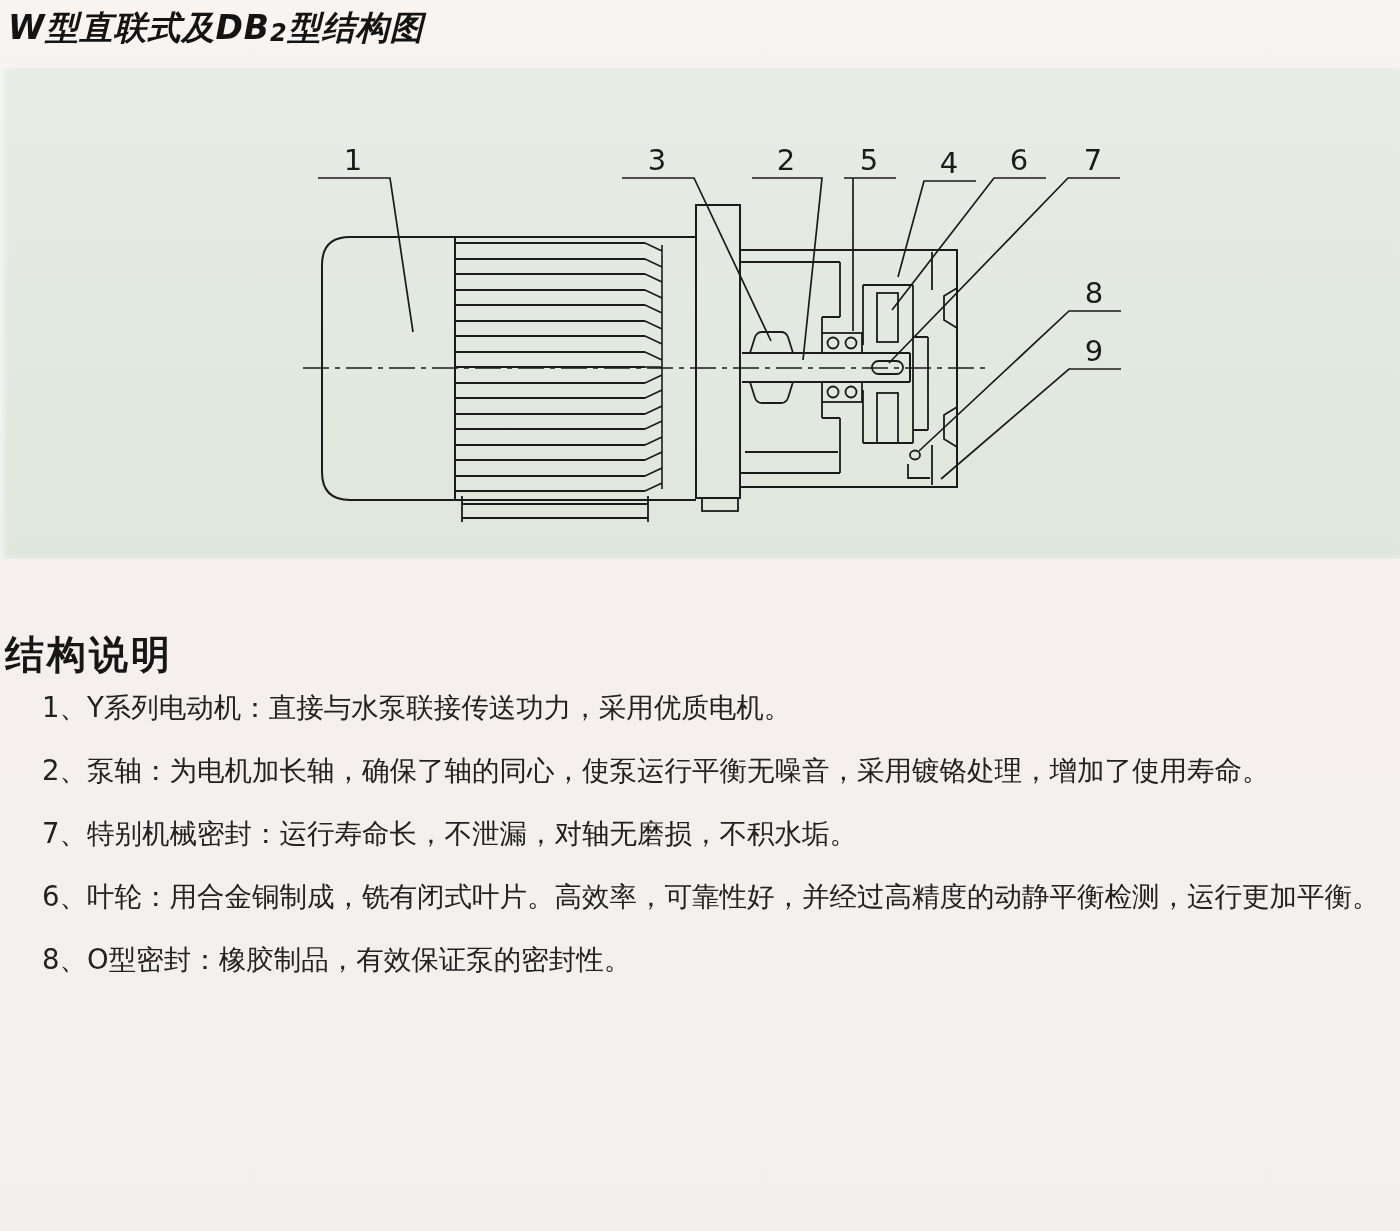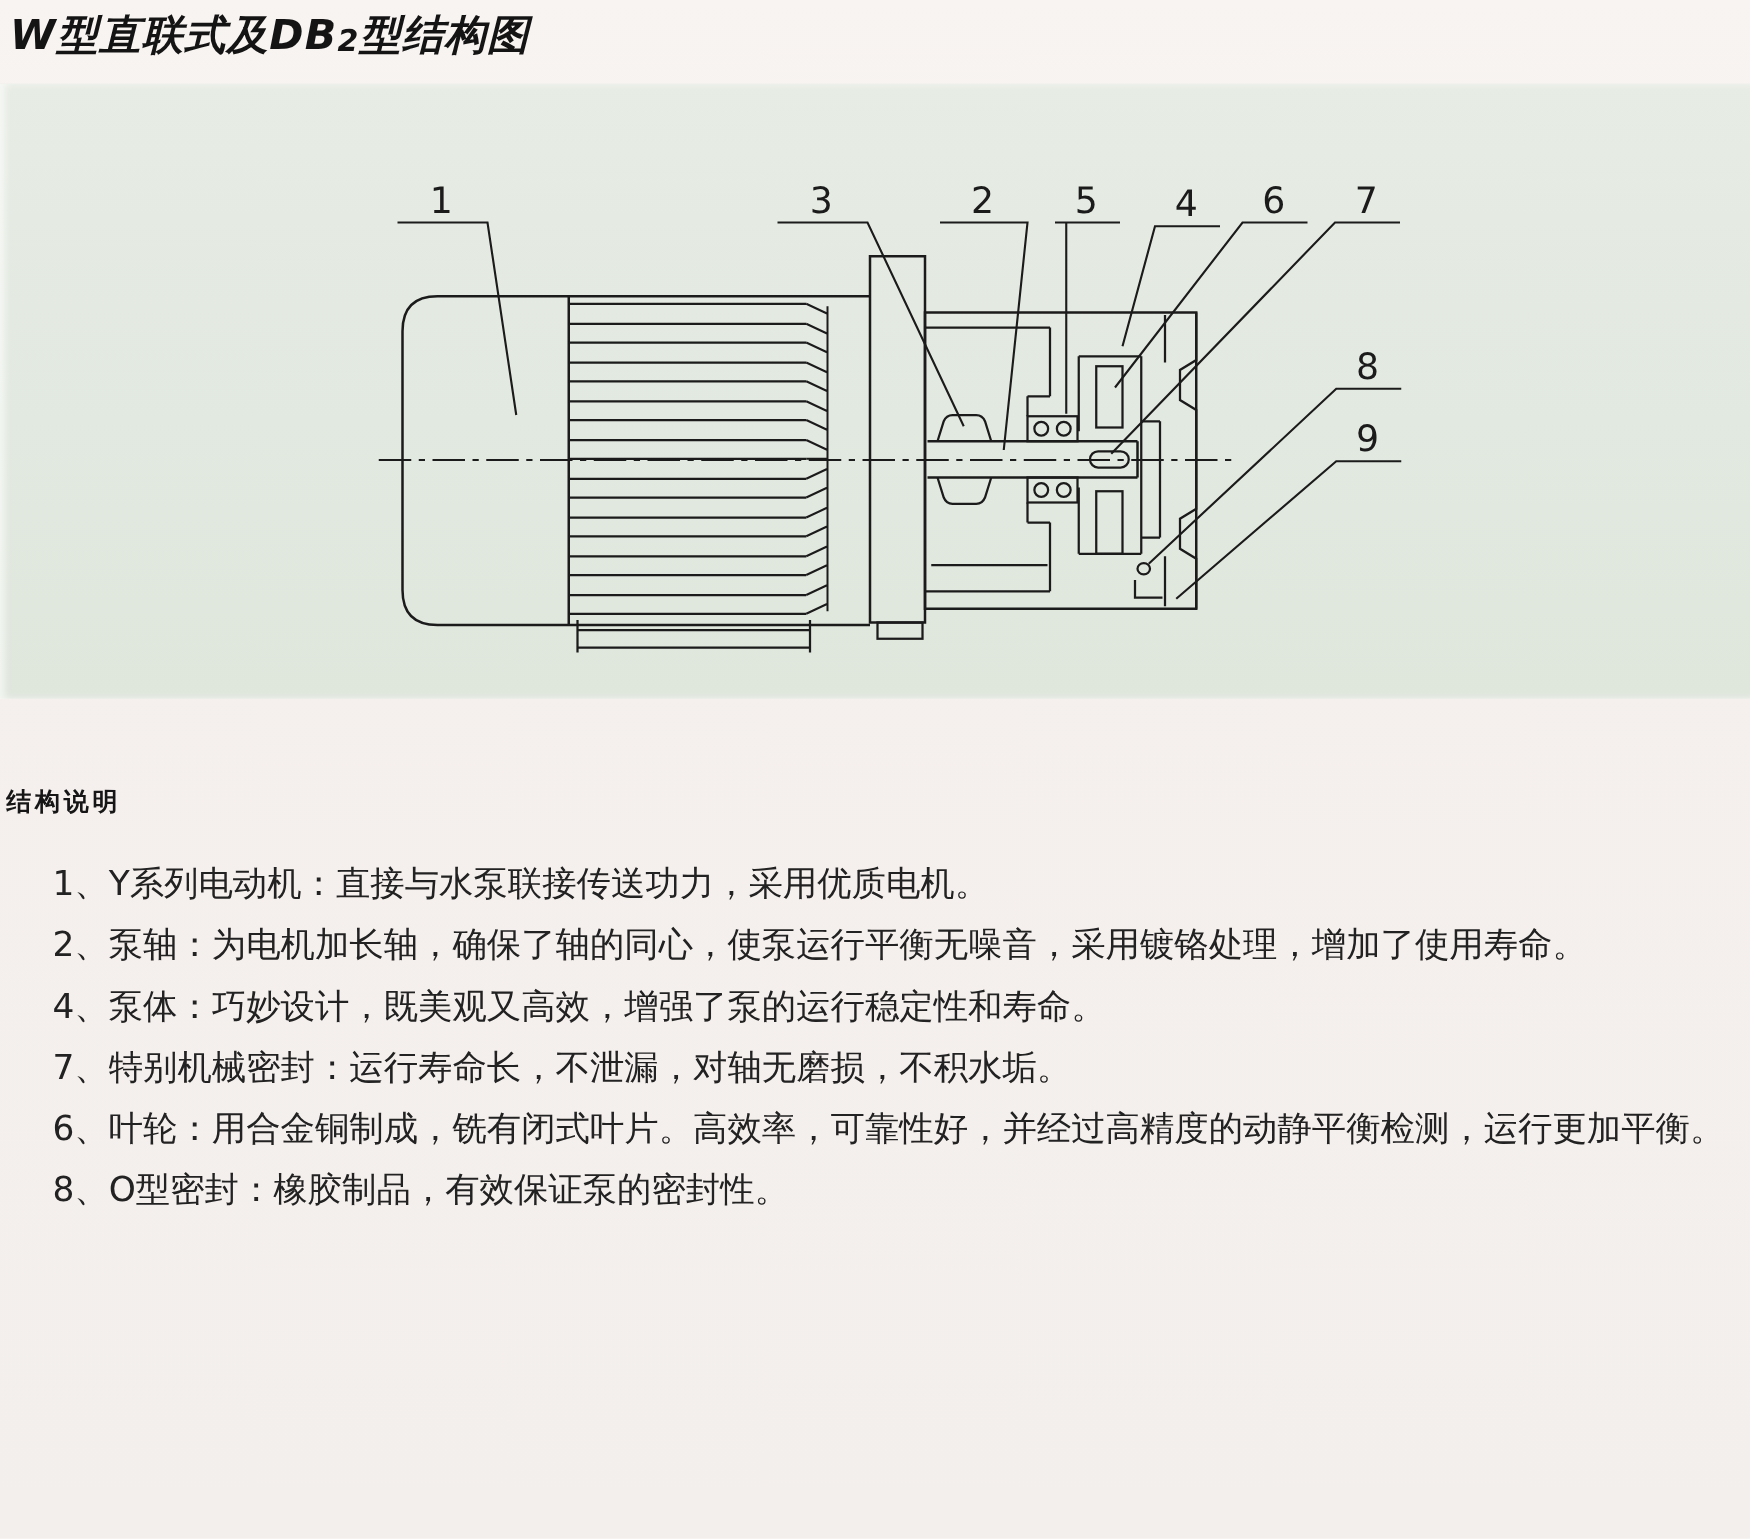--- a/index.html
+++ b/index.html
@@ -17,26 +17,26 @@
   }
   .title-sub{font-size:24px;vertical-align:-2px;}
   .diagram-band{
     position:absolute;top:67px;left:0;width:1400px;height:492px;
     background:linear-gradient(180deg,#e7ece4 0%,#e2e9e0 55%,#dfe6dc 100%);
     box-shadow:inset 4px 0 6px rgba(255,255,255,.6);
   }
   .diagram-band svg{position:absolute;top:0;left:0;}
   .legend-heading{
     position:absolute;top:628px;left:5px;
-    font-size:20px;font-weight:bold;letter-spacing:3px;color:#161616;
+    font-size:39px;font-weight:bold;letter-spacing:3px;color:#161616;
     white-space:nowrap;
   }
   .legend-list{
     position:absolute;top:692px;left:42px;margin:0;padding:0;list-style:none;
-    display:flex;flex-direction:column;gap:19px;
+    display:flex;flex-direction:column;gap:33px;
     font-size:27.5px;line-height:30px;color:#222;white-space:nowrap;
   }
 </style>
 </head>
 <body>
 
 <div class="page-title"><span>W型直联式及DB</span><span class="title-sub">2</span><span>型结构图</span></div>
 
 <div class="diagram-band">
   <svg width="1400" height="492" viewBox="0 67 1400 492" fill="none" stroke="#1b1b1b" stroke-width="2">
@@ -140,17 +140,16 @@
       </g>
     </g>
   </svg>
 </div>
 
 <div class="legend-heading">结构说明</div>
 
 <ol class="legend-list">
   <li>1、Y系列电动机：直接与水泵联接传送功力，采用优质电机。</li>
   <li>2、泵轴：为电机加长轴，确保了轴的同心，使泵运行平衡无噪音，采用镀铬处理，增加了使用寿命。</li>
-  <li>4、泵体：巧妙设计，既美观又高效，增强了泵的运行稳定性和寿命。</li>
   <li>7、特别机械密封：运行寿命长，不泄漏，对轴无磨损，不积水垢。</li>
   <li>6、叶轮：用合金铜制成，铣有闭式叶片。高效率，可靠性好，并经过高精度的动静平衡检测，运行更加平衡。</li>
   <li>8、O型密封：橡胶制品，有效保证泵的密封性。</li>
 </ol>
 
 </body></html>

